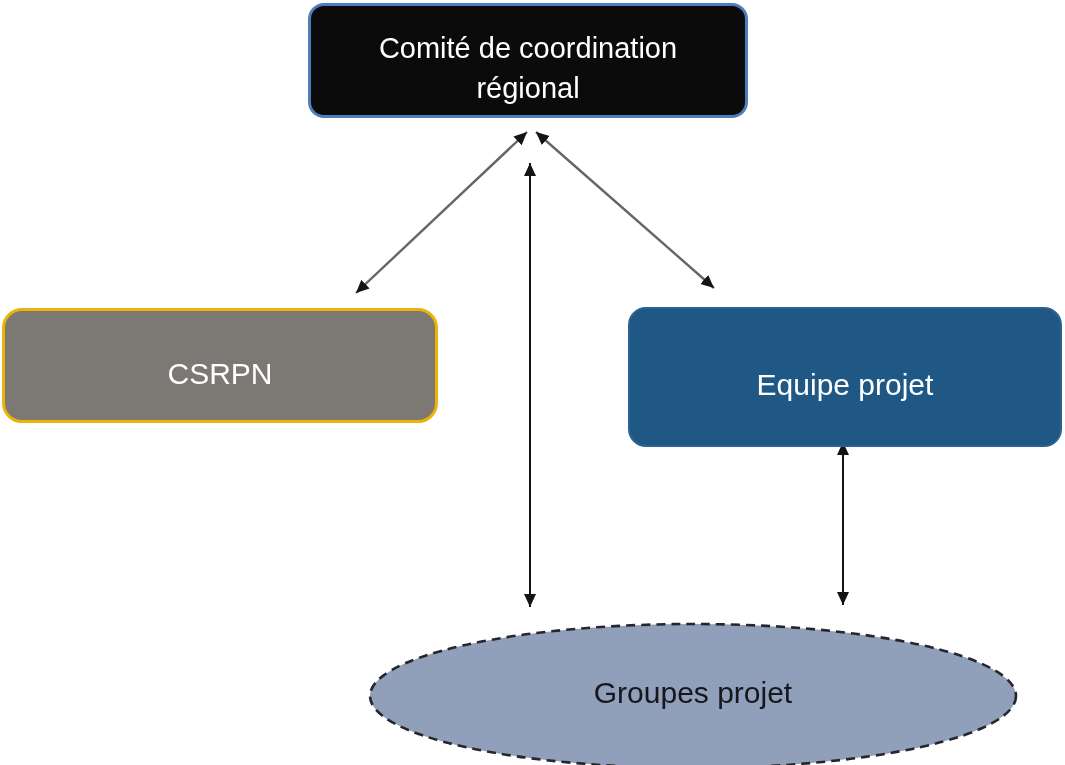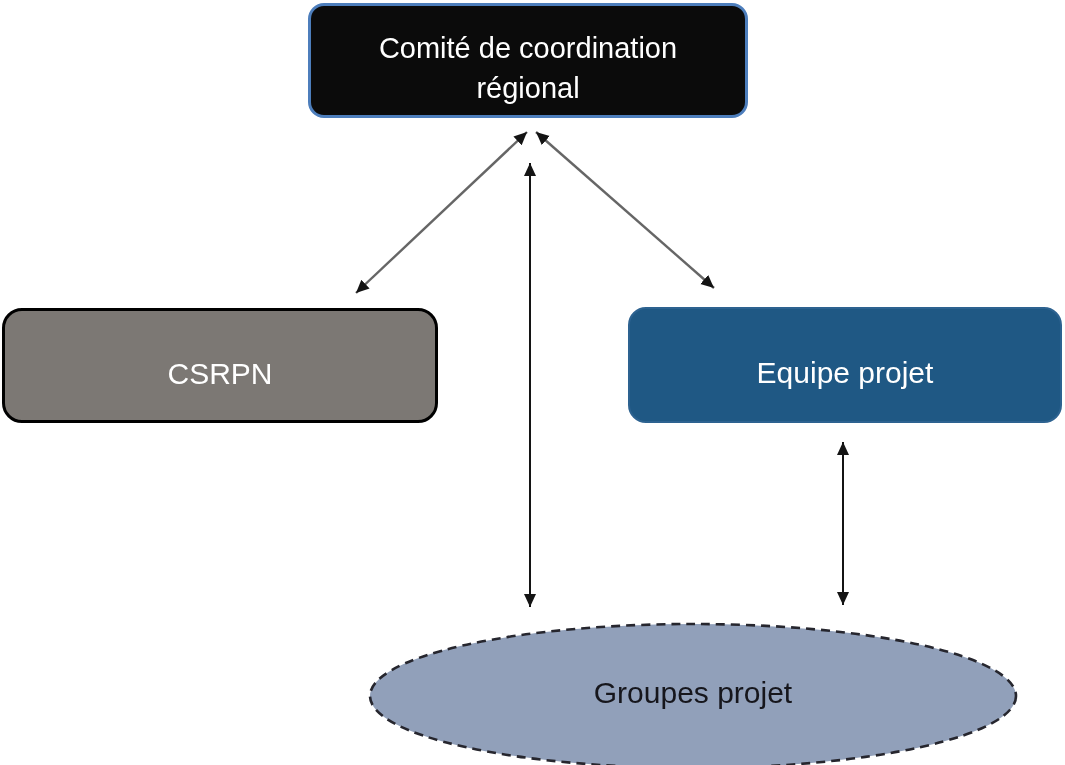--- a/index.html
+++ b/index.html
@@ -40,30 +40,30 @@
     color: #ffffff;
     font-size: 29px;
     line-height: 1.35;
   }
   #node-csrpn {
     left: 2px;
     top: 308px;
     width: 436px;
     height: 115px;
     background: #7c7874;
-    border: 3px solid #000000;
+    border: 3px solid #eab308;
     border-radius: 20px;
     color: #ffffff;
     font-size: 30px;
   }
   #node-equipe {
     left: 628px;
     top: 307px;
     width: 434px;
-    height: 116px;
+    height: 140px;
     background: #1f5884;
     border: 2px solid #2d6290;
     border-radius: 18px;
     color: #ffffff;
     font-size: 30px;
   }
   #node-groupes {
     left: 368px;
     top: 622px;
     width: 650px;

